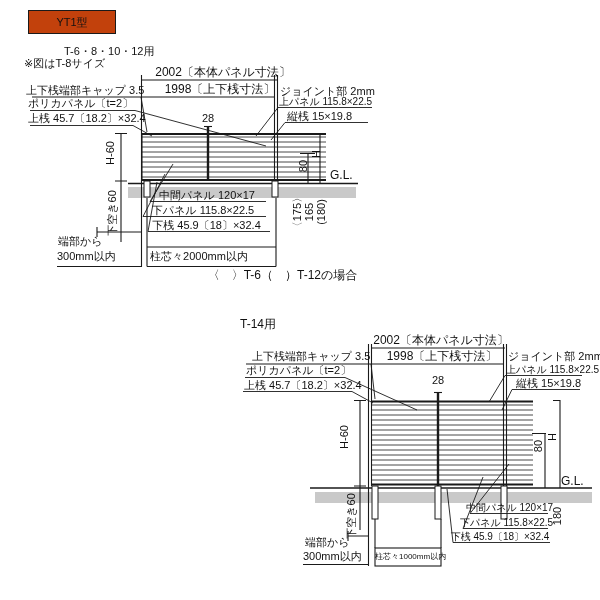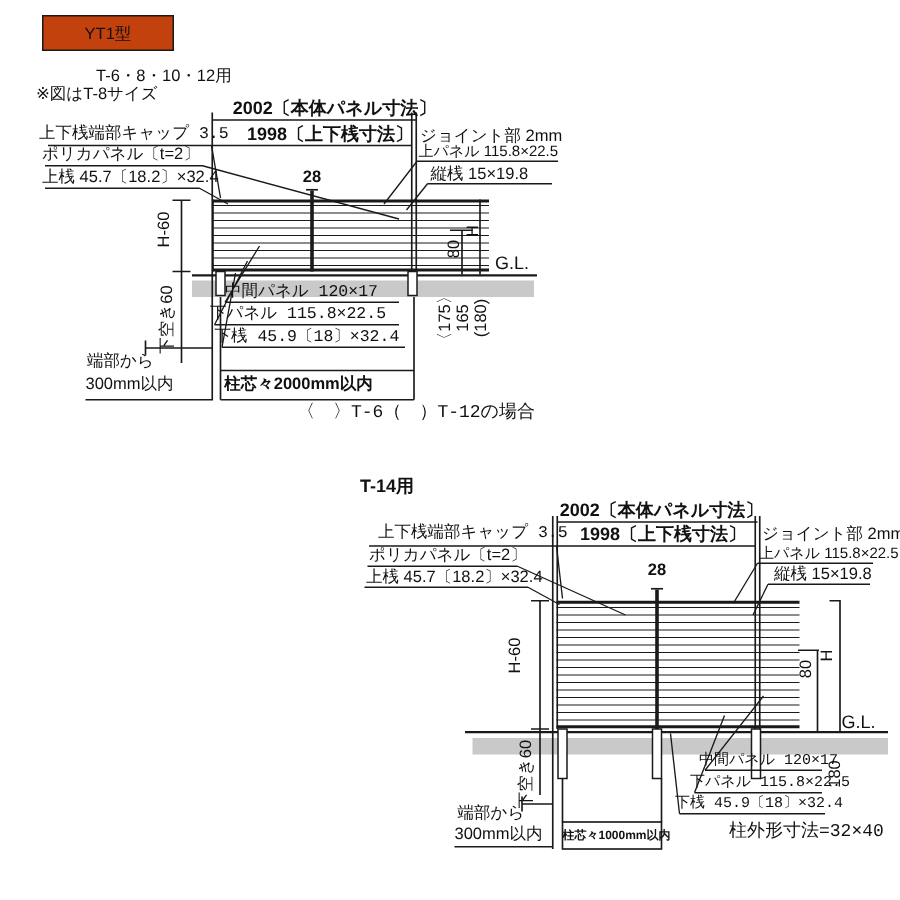--- a/index.html
+++ b/index.html
@@ -1,21 +1,21 @@
 <!DOCTYPE html>
 <html><head>
 <meta charset="utf-8">
 <style>
   html,body{margin:0;padding:0;background:#fff;}
   .sheet{position:relative;width:600px;height:600px;background:#ffffff;
          font-family:"Liberation Sans","DejaVu Sans",sans-serif;color:#111;overflow:hidden;}
   svg{position:absolute;left:0;top:0;}
   .lbl{position:absolute;white-space:nowrap;font-size:11px;line-height:1.12;color:#111;}
   .f12{font-size:12px;} .f10{font-size:10px;text-align:center;} .f8{font-size:8px;}
-  .c{text-align:center;font-weight:bold;} .r{text-align:left;font-family:Liberation Mono, monospace;}
+  .c{text-align:center;} .r{text-align:center;}
   .rot{transform:translate(-50%,-50%) rotate(-90deg);}
   .model-box{position:absolute;left:28px;top:10px;width:86px;height:22px;
              border:1.4px solid #1a1a1a;display:flex;align-items:center;justify-content:center;
              font-size:11px;background:#c2410c;}
 </style>
 </head>
 <body>
 
 <div class="sheet">
 
@@ -97,21 +97,21 @@
   <div class="lbl rot" style="left:309px;top:212px;">165</div>
   <div class="lbl rot" style="left:321px;top:212px;">(180)</div>
   <div class="lbl r" style="left:150px;top:189px;width:114px;">中間パネル 120×17</div>
   <div class="lbl r" style="left:140px;top:204px;width:126px;">下パネル 115.8×22.5</div>
   <div class="lbl r" style="left:143px;top:219px;width:127px;">下桟 45.9〔18〕×32.4</div>
   <div class="lbl" style="left:58px;top:235px;">端部から</div>
   <div class="lbl" style="left:57px;top:250px;">300mm以内</div>
   <div class="lbl c" style="left:147px;top:250px;width:104px;">柱芯々2000mm以内</div>
   <div class="lbl f12 r" style="left:198px;top:269px;width:169px;">〈　〉T-6（　）T-12の場合</div>
 
-  <div class="lbl f12" style="left:240px;top:318px;font-weight:bold;">T-14用</div>
+  <div class="lbl f12" style="left:240px;top:318px;">T-14用</div>
   <div class="lbl f12 c" style="left:361px;top:334px;width:160px;">2002〔本体パネル寸法〕</div>
   <div class="lbl f12 c" style="left:372px;top:350px;width:140px;">1998〔上下桟寸法〕</div>
   <div class="lbl" style="left:508px;top:350px;">ジョイント部 2mm</div>
   <div class="lbl f10" style="left:506px;top:364px;">上パネル 115.8×22.5</div>
   <div class="lbl" style="left:516px;top:377px;">縦桟 15×19.8</div>
   <div class="lbl r" style="left:252px;top:350px;width:116px;">上下桟端部キャップ 3.5</div>
   <div class="lbl" style="left:246px;top:364px;">ポリカパネル〔t=2〕</div>
   <div class="lbl" style="left:244px;top:379px;">上桟 45.7〔18.2〕×32.4</div>
   <div class="lbl c" style="left:430px;top:374px;width:16px;">28</div>
   <div class="lbl rot" style="left:344px;top:437px;">H-60</div>
@@ -119,15 +119,14 @@
   <div class="lbl rot" style="left:552px;top:437px;">H</div>
   <div class="lbl rot" style="left:538px;top:446px;">80</div>
   <div class="lbl f12" style="left:561px;top:475px;">G.L.</div>
   <div class="lbl rot" style="left:557px;top:516px;">180</div>
   <div class="lbl f10 r" style="left:466px;top:502px;width:82px;">中間パネル 120×17</div>
   <div class="lbl f10 r" style="left:460px;top:517px;width:88px;">下パネル 115.8×22.5</div>
   <div class="lbl f10 r" style="left:450px;top:531px;width:100px;">下桟 45.9〔18〕×32.4</div>
   <div class="lbl" style="left:305px;top:536px;">端部から</div>
   <div class="lbl" style="left:303px;top:550px;">300mm以内</div>
   <div class="lbl f8 c" style="left:375px;top:553px;width:64px;">柱芯々1000mm以内</div>
-  <div class="lbl f12 r" style="left:486px;top:548px;width:110px;">柱外形寸法=32×40</div>
 
 </div>
 
 </body></html>

